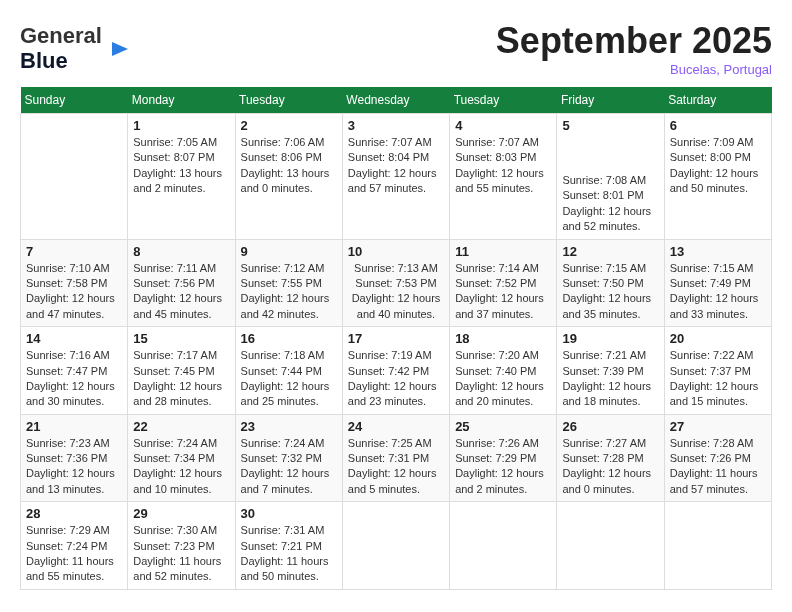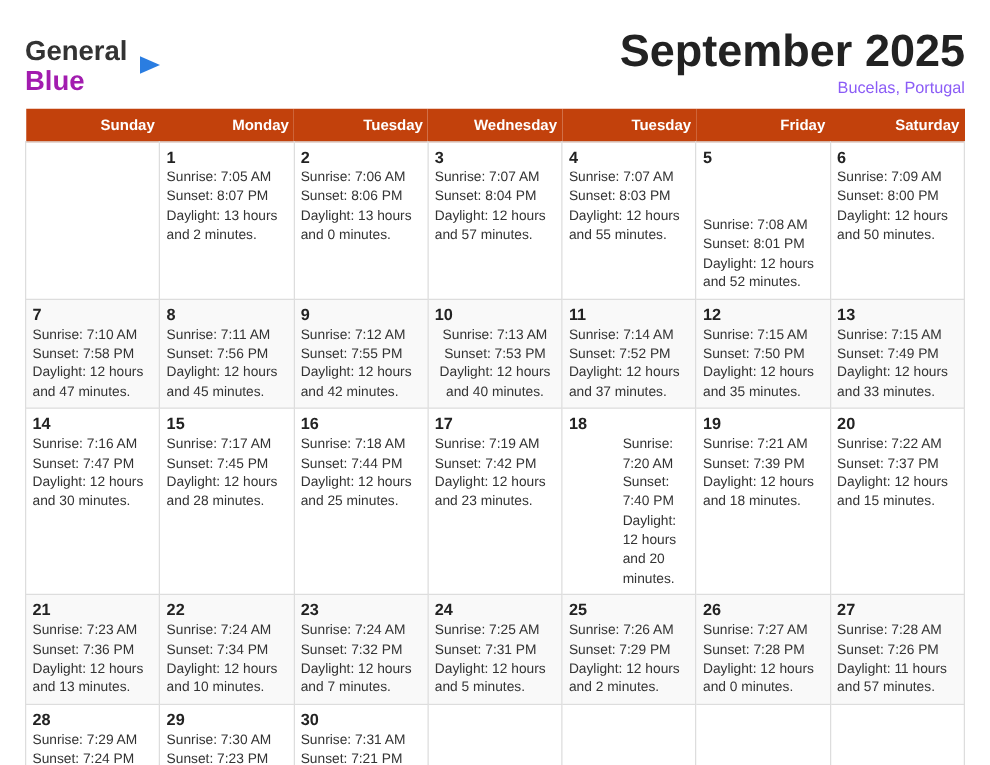--- a/index.html
+++ b/index.html
@@ -6,56 +6,56 @@
     body {
       font-family: Arial, sans-serif;
       background: #fff;
       width: 792px;
       min-height: 612px;
       padding: 20px;
     }
     .header {
       display: flex;
       justify-content: space-between;
-      align-items: flex-end;
+      align-items: center;
       margin-bottom: 10px;
     }
     .logo {
       display: flex;
       align-items: center;
     }
     .logo-text {
       font-size: 22px;
       font-weight: bold;
       line-height: 1.1;
     }
     .logo-general { color: #333; }
-    .logo-blue { color: #a21caf; }
+    .logo-blue { color: #0f172a; }
     .title-block { text-align: right; }
     .month-title {
       font-size: 36px;
       font-weight: bold;
       color: #222;
     }
     .location {
       font-size: 13px;
       color: #8b5cf6;
     }
     table {
       width: 100%;
       border-collapse: collapse;
       font-size: 11px;
     }
     thead tr th {
-      background: #c2410c;
+      background: #15803d;
       color: #fff;
       padding: 6px 4px;
-      text-align: right;
+      text-align: left;
       font-size: 12px;
-      font-weight: bold;
+      font-weight: normal;
     }
     tbody tr td {
       border: 1px solid #ddd;
       vertical-align: top;
       padding: 4px 5px;
       width: calc(100% / 7);
       min-height: 80px;
     }
     .day-num {
       font-weight: bold;
@@ -230,21 +230,21 @@
         </td>
         <td>
           <div class="day-num">17</div>
           <div class="day-info" style="white-space: pre-line;">Sunrise: 7:19 AM
 Sunset: 7:42 PM
 Daylight: 12 hours
 and 23 minutes.</div>
         </td>
         <td>
           <div class="day-num">18</div>
-          <div class="day-info" style="white-space: pre-line; margin-left: 43px;">Sunrise: 7:20 AM
+          <div class="day-info" style="white-space: pre-line;">Sunrise: 7:20 AM
 Sunset: 7:40 PM
 Daylight: 12 hours
 and 20 minutes.</div>
         </td>
         <td>
           <div class="day-num">19</div>
           <div class="day-info" style="white-space: pre-line;">Sunrise: 7:21 AM
 Sunset: 7:39 PM
 Daylight: 12 hours
 and 18 minutes.</div>

